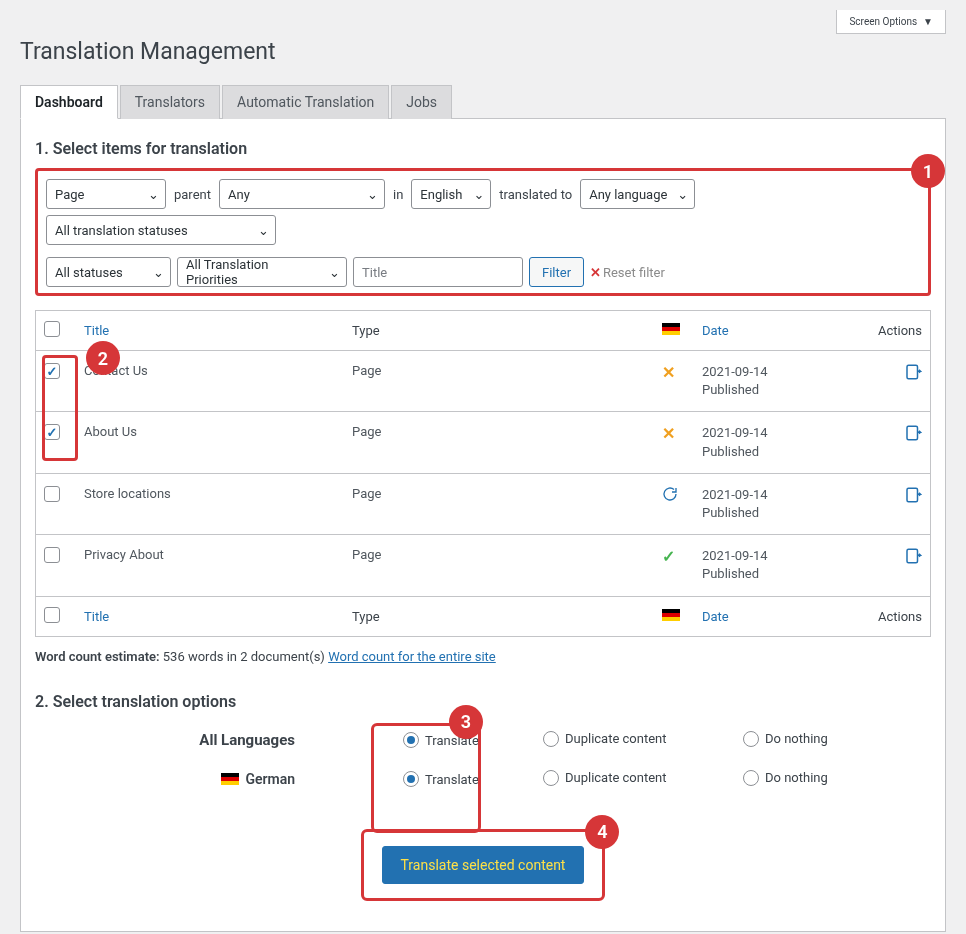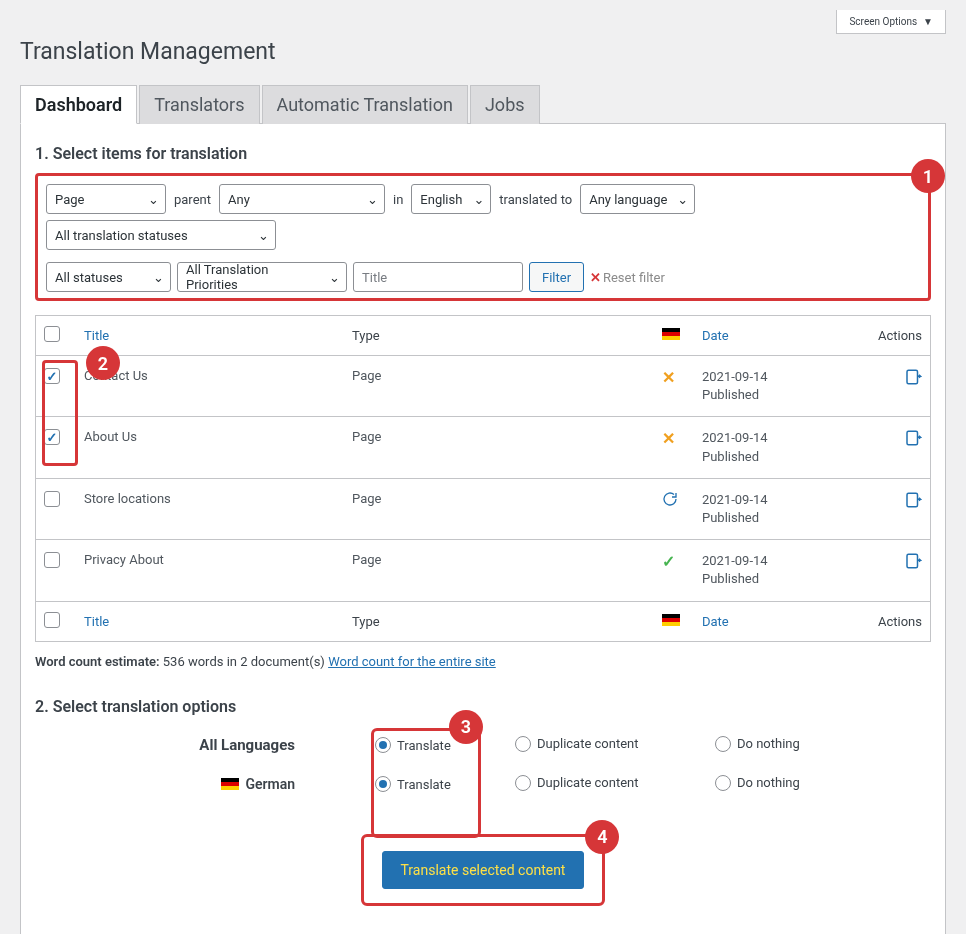--- a/index.html
+++ b/index.html
@@ -26,21 +26,21 @@
   .tabs-wrap { border-bottom: none; }
   .tabs { display:flex; }
   .tab {
     padding: 8px 14px;
     border: 1px solid #c3c4c7;
     border-bottom: none;
     background: #dcdcde;
     color: #50575e;
     cursor: pointer;
     margin-right: 2px;
-    font-size: 18px;
+    font-size: 14px;
   }
   .tab.active {
     background: #fff;
     border-bottom: 1px solid #fff;
     position: relative; z-index: 2;
     font-weight: 600;
     color: #1d2327;
   }
   .panel {
     border: 1px solid #c3c4c7;
@@ -142,21 +142,21 @@
 
   .options-area { margin-top: 28px; }
   .options-row {
     display: grid;
     grid-template-columns: 320px 160px 200px 160px;
     align-items: center;
     padding: 10px 0;
   }
   .options-row .lang-label { text-align: right; padding-right: 60px; font-weight: 700; font-size: 15px;}
   .options-row.lang .lang-label { font-weight: 600; font-size: 14px; display:flex; align-items:center; justify-content:flex-end; gap:6px;}
-  .radio-wrap { display: inline-flex; align-items: center; gap: 6px; color: #3c434a; cursor:pointer;}
+  .radio-wrap { display: inline-flex; align-items: center; gap: 6px; color: #3c434a; cursor:pointer;padding-left:28px;}
   .radio {
     width: 16px; height: 16px; border: 1px solid #8c8f94;
     border-radius: 50%; display: inline-flex; align-items: center; justify-content: center;
   }
   .radio.checked::after {
     content: ""; width: 8px; height: 8px; background: #2271b1; border-radius: 50%;
   }
   .submit-area { display:flex; justify-content:center; margin-top: 30px;}
   .submit-box { border: 3px solid #d63638; border-radius: 6px; padding: 14px 18px; position: relative;}
 

